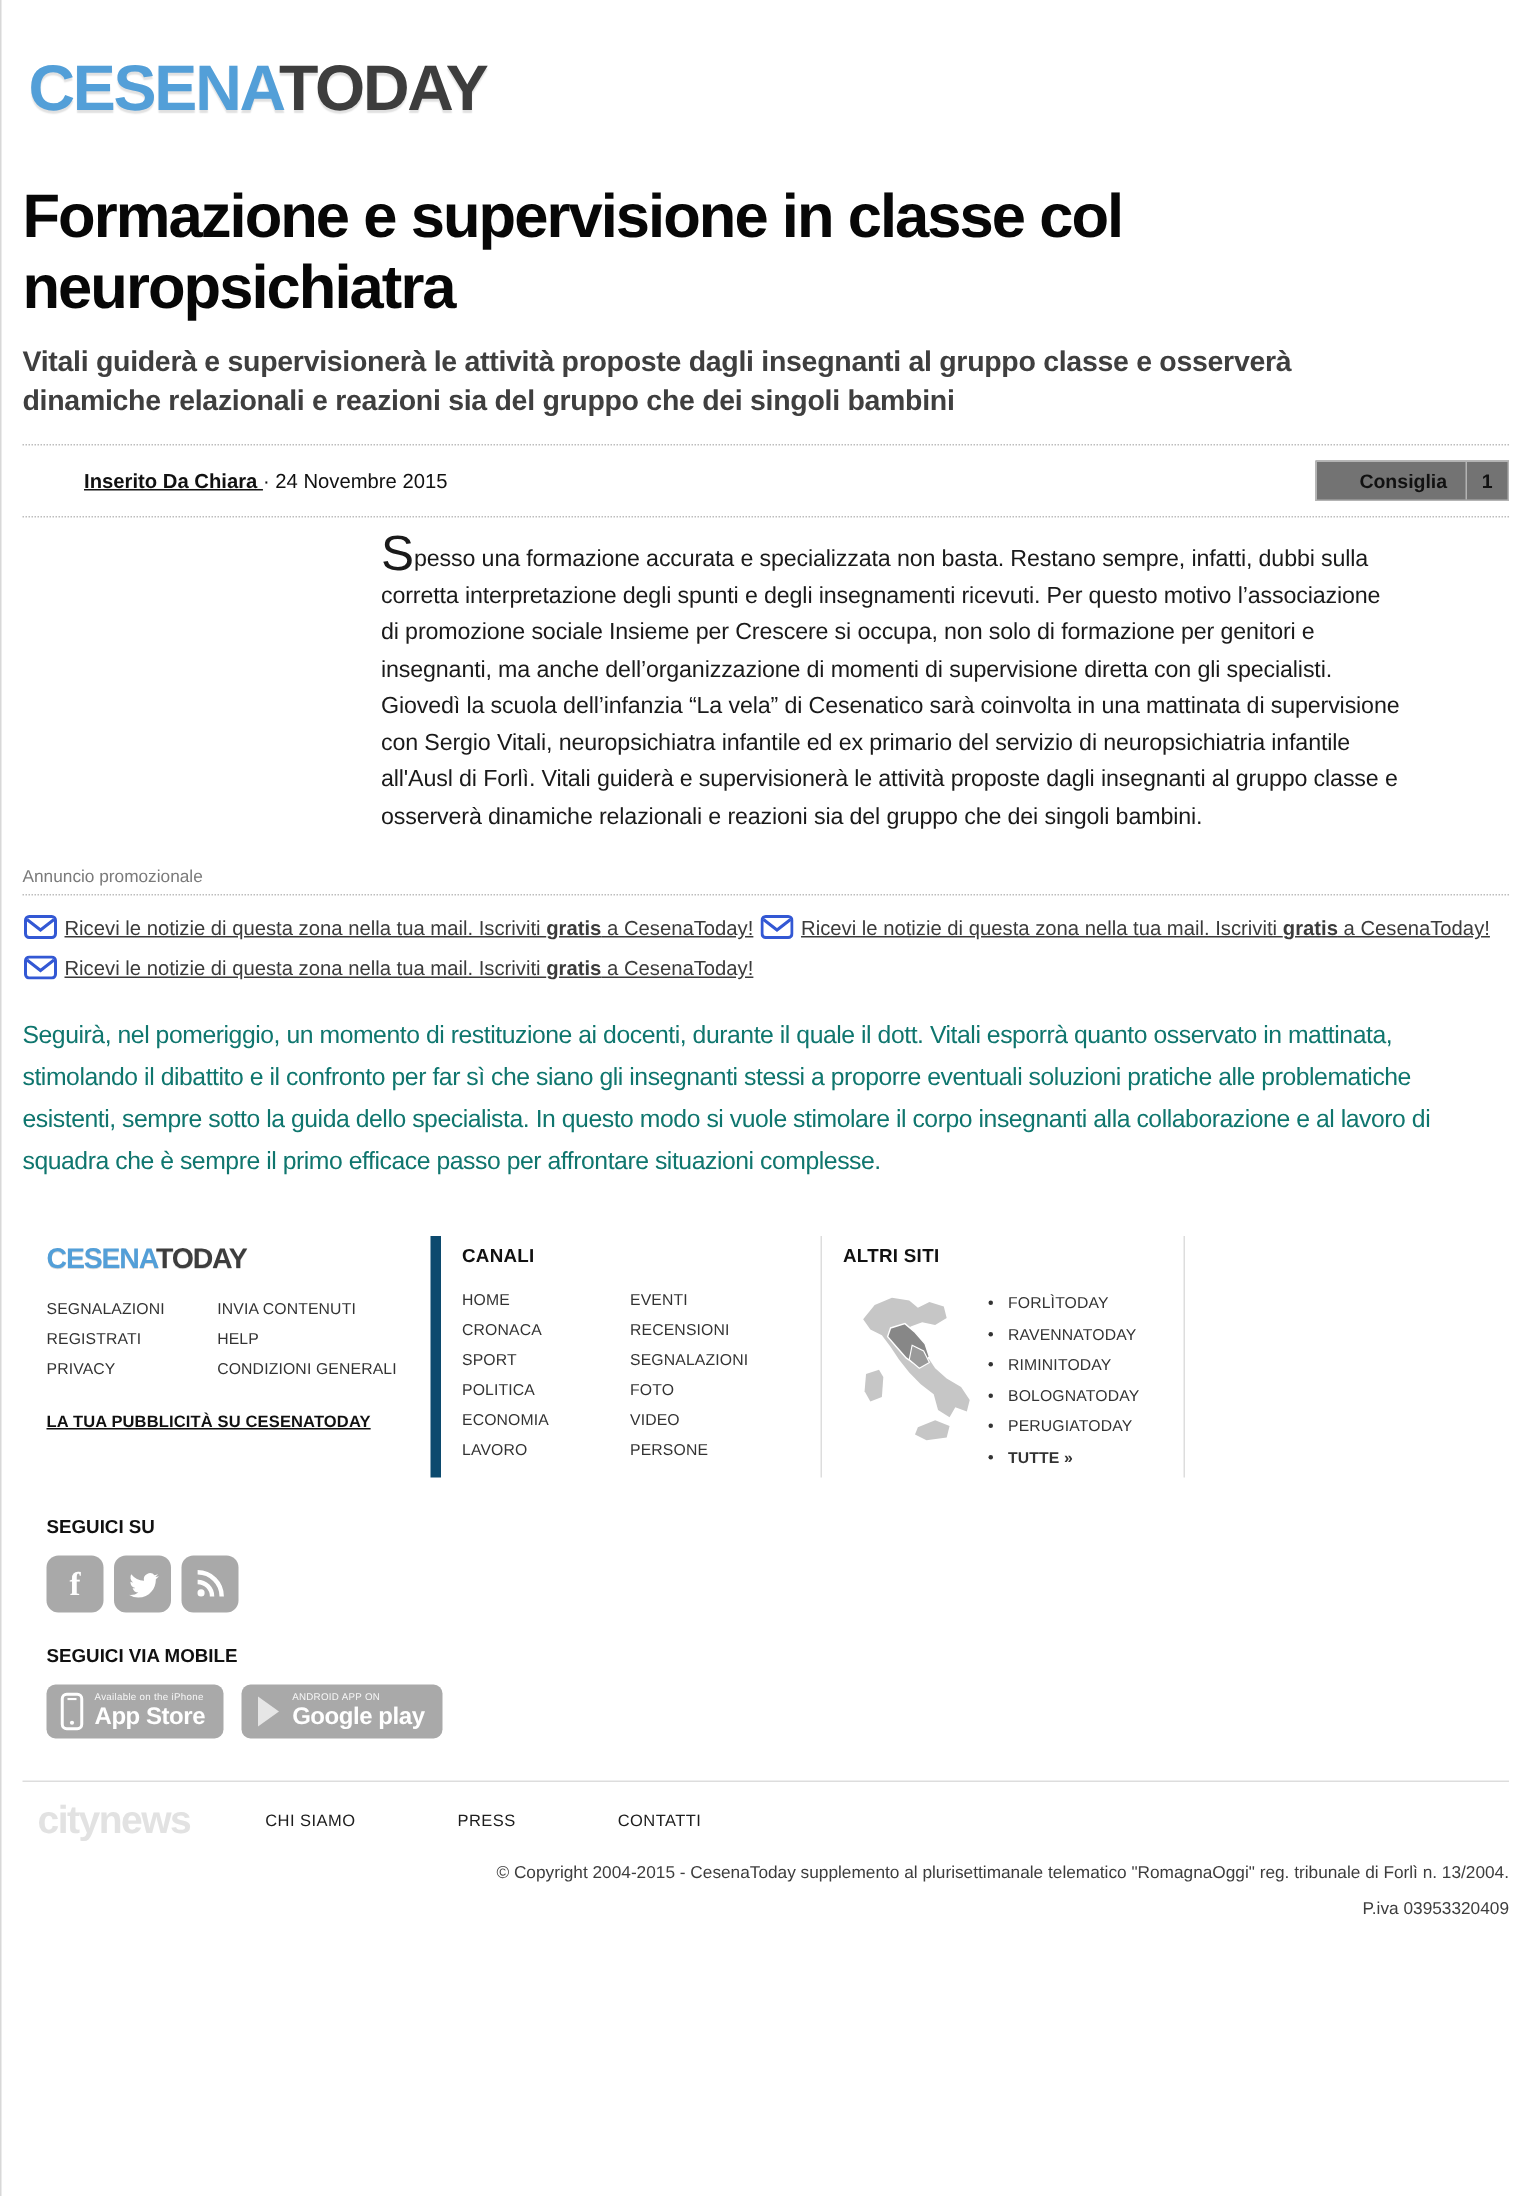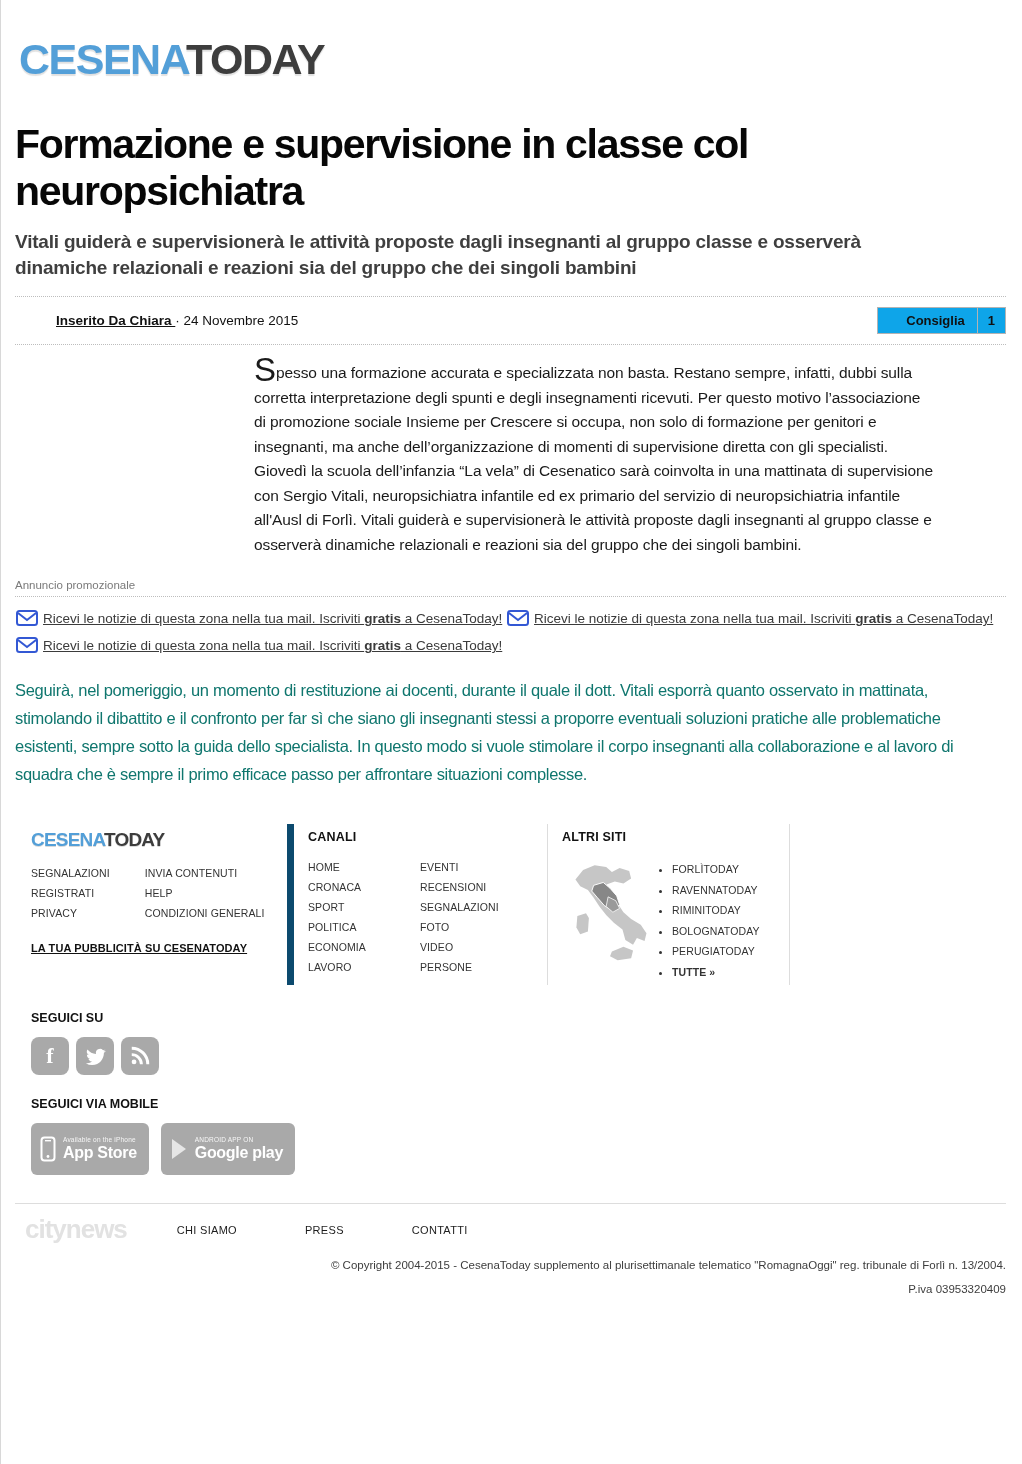--- a/index.html
+++ b/index.html
@@ -26,21 +26,21 @@
   .dotted { border:none; border-top:1px dotted #bdbdbd; margin:0; }
   .sep-sub { margin-top:15px; }
 
   .byline-row { display:flex; align-items:center; justify-content:space-between;
                 padding:10px 0 10px 41px; }
   .byline { font-size:13.5px; color:#111; }
   .byline a.author { font-weight:700; color:#111; text-decoration:underline; }
   .byline .date { font-weight:400; }
 
   .recommend { display:flex; align-items:stretch; border:1px solid #b3b3b3;
-               font-size:13px; background:#0ea5e9; cursor:pointer; }
+               font-size:13px; background:#737373; cursor:pointer; }
   .recommend .lbl { padding:5px 12px 5px 28px; font-weight:700; color:#111; }
   .recommend .cnt { border-left:1px solid #b3b3b3; padding:5px 10px; font-weight:700; color:#111; }
 
   
   .body-wrap { margin:16px 0 0 239px; width:682px; }
   .body-par { font-size:15.5px; line-height:24.5px; color:#1a1a1a; letter-spacing:-0.1px; }
   .dropcap { font-size:33px; line-height:0; vertical-align:-3px; letter-spacing:0; }
 
   .promo-label { margin-top:22px; font-size:11.5px; color:#7a7a7a; padding-left:0; }
   .sep-promo { margin-top:5px; }
@@ -83,21 +83,21 @@
 
   .seguici { margin-top:26px; padding-left:16px; }
   .seguici-h { font-size:12.5px; font-weight:700; color:#111; }
   .social-row { display:flex; gap:7px; margin-top:12px; }
   .soc { width:38px; height:38px; background:#a9a9a9; border-radius:8px; display:flex;
          align-items:center; justify-content:center; cursor:pointer; }
   .soc .fb { color:#fff; font-weight:700; font-size:22px; font-family:"Liberation Serif",serif; }
 
   .mobile { margin-top:22px; padding-left:16px; }
   .badges { display:flex; gap:12px; margin-top:12px; }
-  .badge { height:52px; background:#a9a9a9; border-radius:6px; display:flex; align-items:center;
+  .badge { height:36px; background:#a9a9a9; border-radius:6px; display:flex; align-items:center;
            padding:0 12px 0 9px; color:#fff; cursor:pointer; }
   .badge .txt { display:flex; flex-direction:column; line-height:1; margin-left:7px; }
   .badge .small { font-size:6.5px; letter-spacing:0.2px; opacity:0.9; }
   .badge .big { font-size:16px; font-weight:700; margin-top:2px; letter-spacing:-0.3px; }
 
   .bottom-rule { border:none; border-top:1px solid #ddd; margin-top:28px; }
   .bottom-row { display:flex; align-items:center; margin-top:10px; padding-left:10px; }
   .citynews { font-size:26px; font-weight:800; color:#e2e2e2; letter-spacing:-1px; }
   .bottom-links { display:flex; margin-left:50px; gap:68px; }
   .bottom-links span { font-size:11px; color:#1d1d1d; letter-spacing:0.3px; cursor:pointer; }

